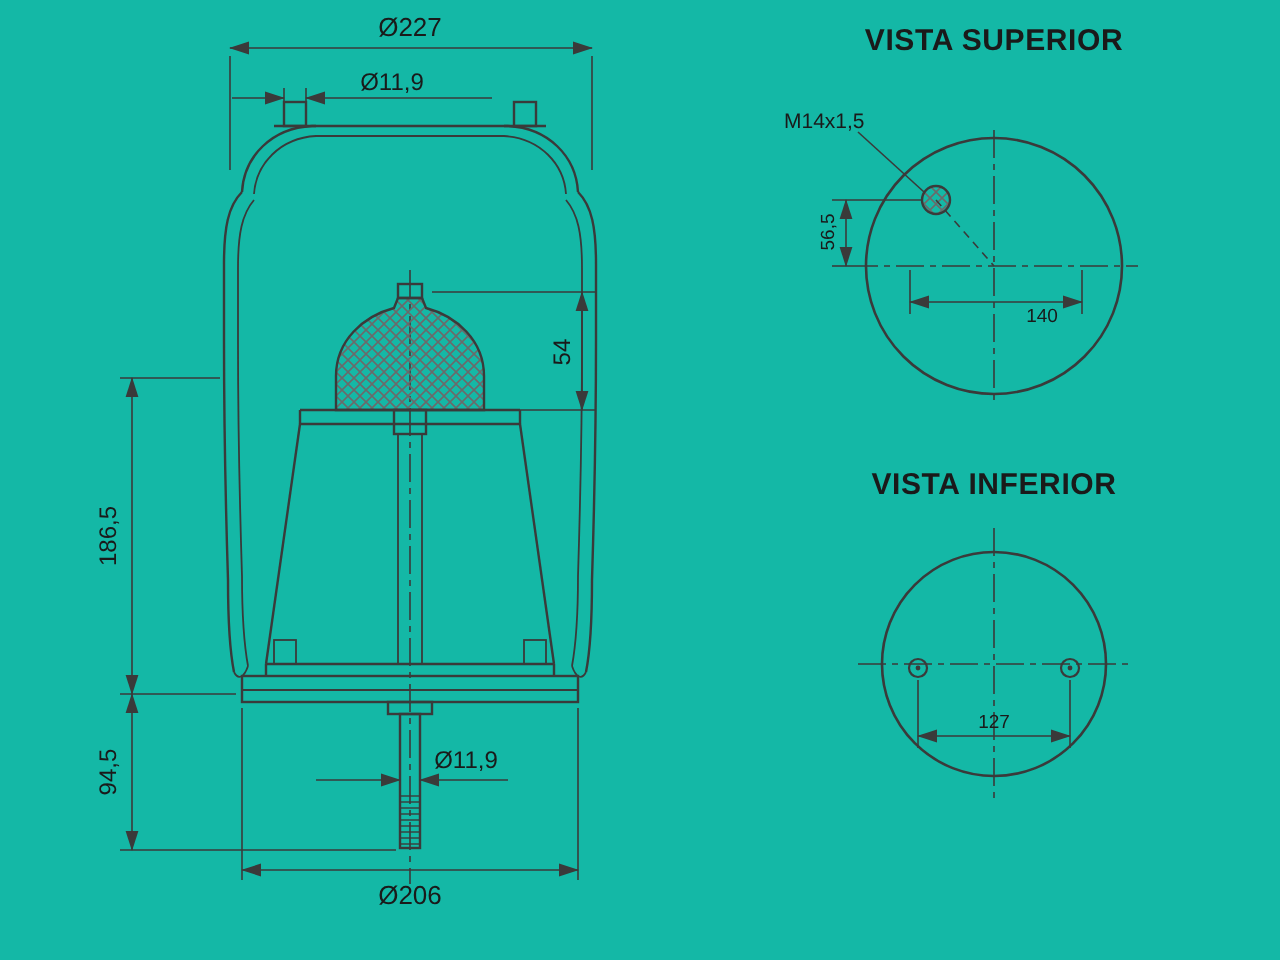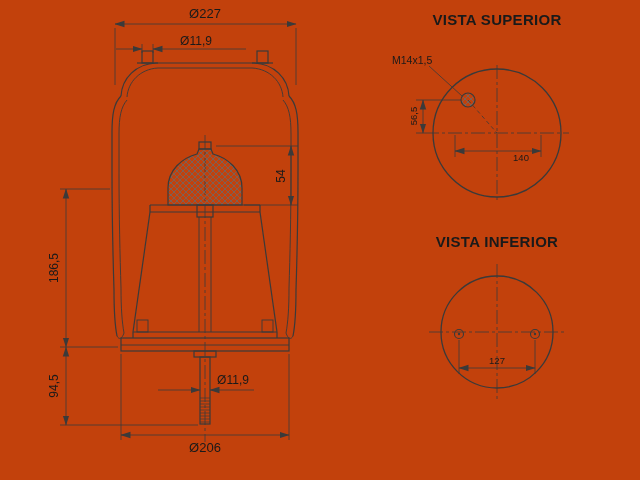--- a/index.html
+++ b/index.html
@@ -1,20 +1,20 @@
 <!DOCTYPE html>
 <html><head>
 <meta charset="utf-8">
 <style>
   html, body { margin: 0; padding: 0; background: #ffffff; }
   .canvas {
     position: relative;
     width: 640px;
     height: 480px;
-    background: #c2410c;
+    background: #14b8a6;
     font-family: "Liberation Sans", sans-serif;
     overflow: hidden;
   }
   svg { display: block; }
   svg text { fill: #1a1a1a; font-family: "Liberation Sans", sans-serif; }
   .title-text { font-size: 15px; font-weight: bold; letter-spacing: 0.3px; }
   .dim-text   { font-size: 12px; }
   .dim-text-lg{ font-size: 13px; }
   .small-text { font-size: 9.5px; }
   .thread-text{ font-size: 10.5px; }

